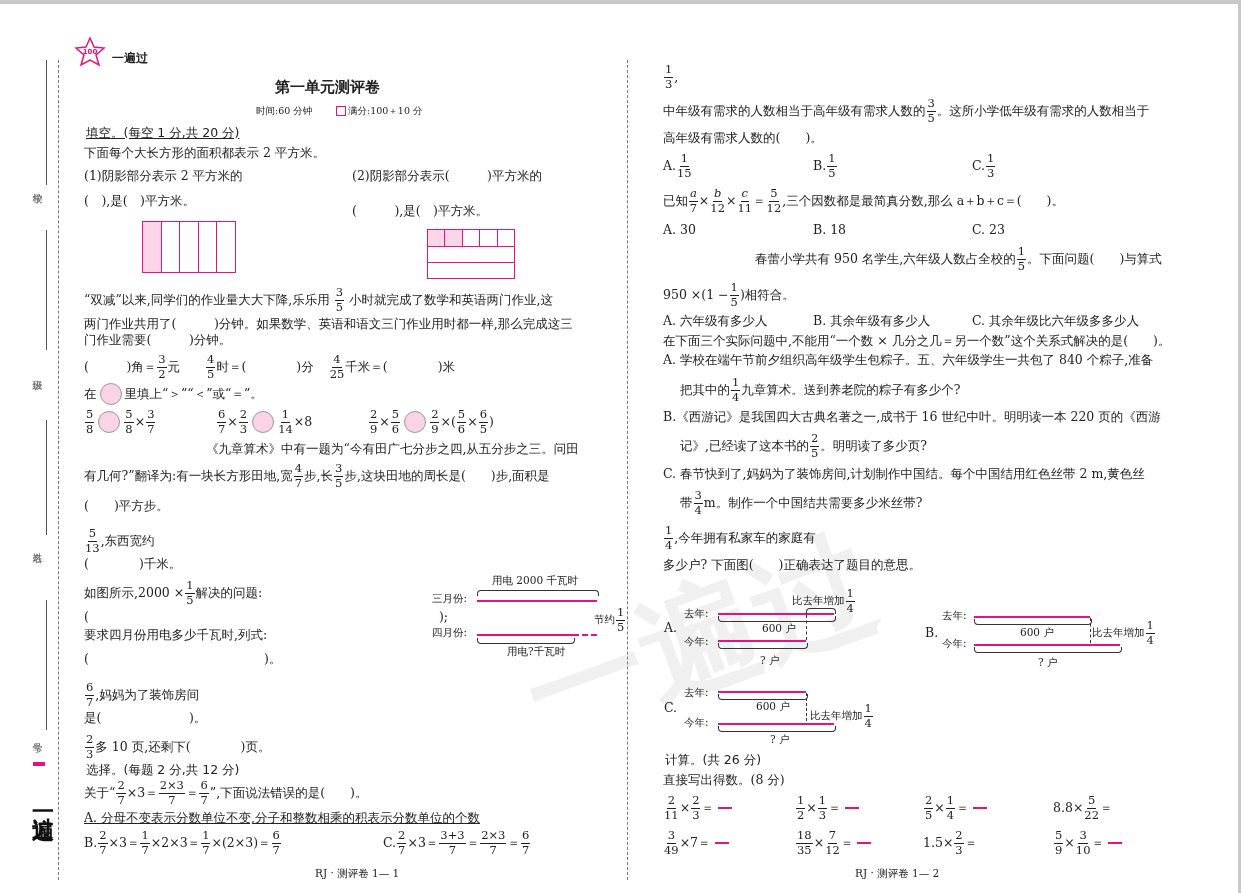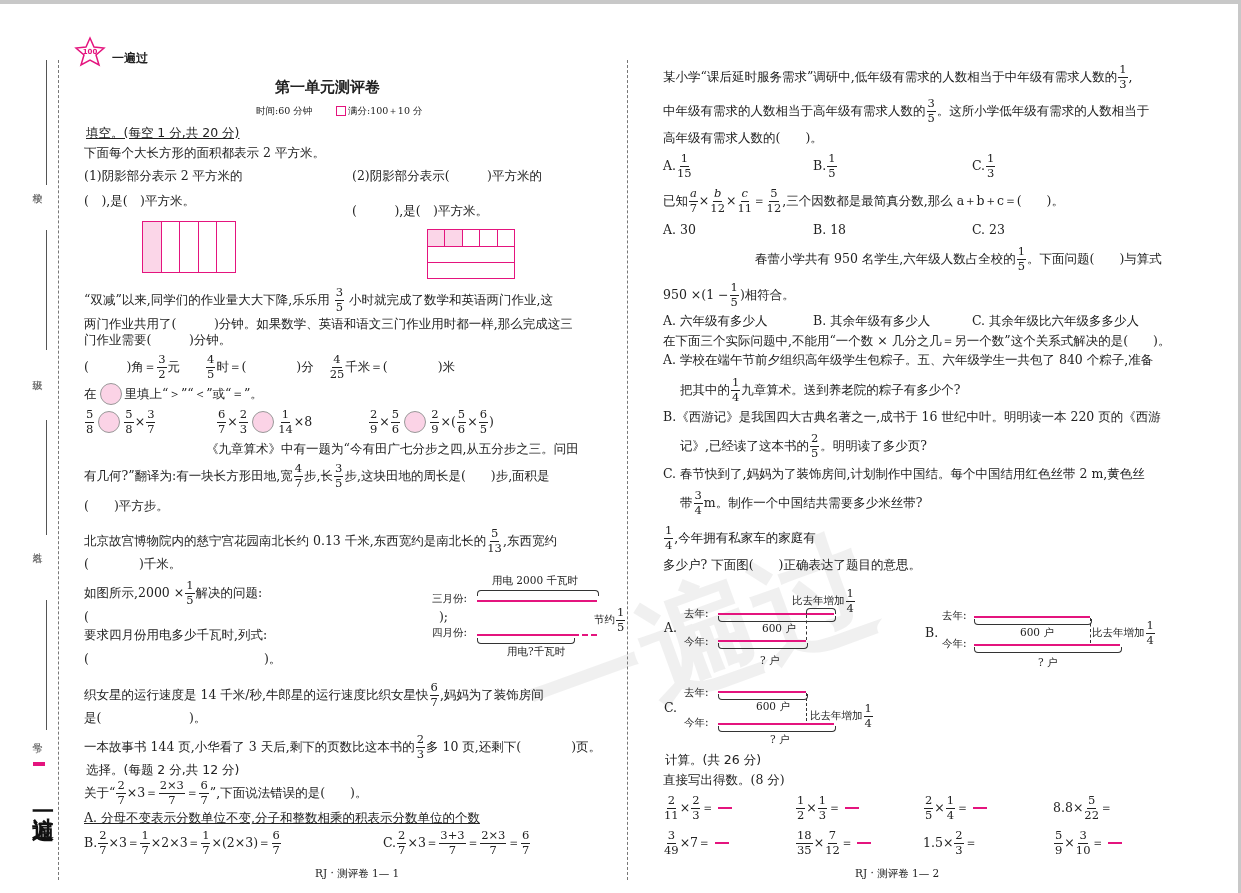--- a/index.html
+++ b/index.html
@@ -163,21 +163,21 @@
       <span class="n">4</span>
       <span class="d">7</span>
     </span><span>步,长</span><span class="frac">
       <span class="n">3</span>
       <span class="d">5</span>
     </span><span>步,这块田地的周长是(　　)步,面积是</span>
 </div>
 <div class="abs" style="left:84px;top:498px;">(　　)平方步。</div>
 
 <div class="abs" style="left:84px;top:528px;">
-  <span>北京故宫博物院内的慈宁宫花园南北长约 0.13 千米,东西宽约是南北长的</span><span class="frac">
+  <span class="frac">
       <span class="n">5</span>
       <span class="d">13</span>
     </span><span>,东西宽约</span>
 </div>
 <div class="abs" style="left:84px;top:556px;">(　　　　)千米。</div>
 
 <div class="abs" style="left:84px;top:580px;">
   <span>如图所示,2000 ×</span><span class="frac">
       <span class="n">1</span>
       <span class="d">5</span>
@@ -195,28 +195,28 @@
       <span class="n">1</span>
       <span class="d">5</span>
     </span></div>
 <div class="abs small" style="left:432px;top:626px;">四月份:</div>
 <div class="pinkline" style="left:477px;top:634px;width:96px;"></div>
 <div class="abs" style="left:573px;top:634px;width:24px;border-top:2px dashed #e4147e;"></div>
 <div class="brace" style="left:477px;top:638px;width:96px;"></div>
 <div class="abs small" style="left:507px;top:645px;">用电?千瓦时</div>
 
 <div class="abs" style="left:84px;top:682px;">
-  <span>织女星的运行速度是 14 千米/秒,牛郎星的运行速度比织女星快</span><span class="frac">
+  <span class="frac">
       <span class="n">6</span>
       <span class="d">7</span>
     </span><span>,妈妈为了装饰房间</span>
 </div>
 <div class="abs" style="left:84px;top:710px;">是(　　　　　　　)。</div>
 <div class="abs" style="left:84px;top:734px;">
-  <span>一本故事书 144 页,小华看了 3 天后,剩下的页数比这本书的</span><span class="frac">
+  <span class="frac">
       <span class="n">2</span>
       <span class="d">3</span>
     </span><span>多 10 页,还剩下(　　　　)页。</span>
 </div>
 
 <div class="abs" style="left:86px;top:762px;font-family:'DejaVu Sans',sans-serif;">选择。(每题 2 分,共 12 分)</div>
 <div class="abs" style="left:84px;top:780px;">
   <span>关于“</span><span class="frac">
       <span class="n">2</span>
       <span class="d">7</span>
@@ -255,21 +255,21 @@
       <span class="n">2×3</span>
       <span class="d">7</span>
     </span>＝<span class="frac">
       <span class="n">6</span>
       <span class="d">7</span>
     </span>
 </div>
 <div class="abs small" style="left:315px;top:867px;">RJ · 测评卷 1— 1</div>
 
 <div class="abs" style="left:663px;top:64px;">
-  <span>某小学“课后延时服务需求”调研中,低年级有需求的人数相当于中年级有需求人数的</span><span class="frac">
+  <span class="frac">
       <span class="n">1</span>
       <span class="d">3</span>
     </span>,
 </div>
 <div class="abs" style="left:663px;top:98px;">
   <span>中年级有需求的人数相当于高年级有需求人数的</span><span class="frac">
       <span class="n">3</span>
       <span class="d">5</span>
     </span><span>。这所小学低年级有需求的人数相当于</span>
 </div>

